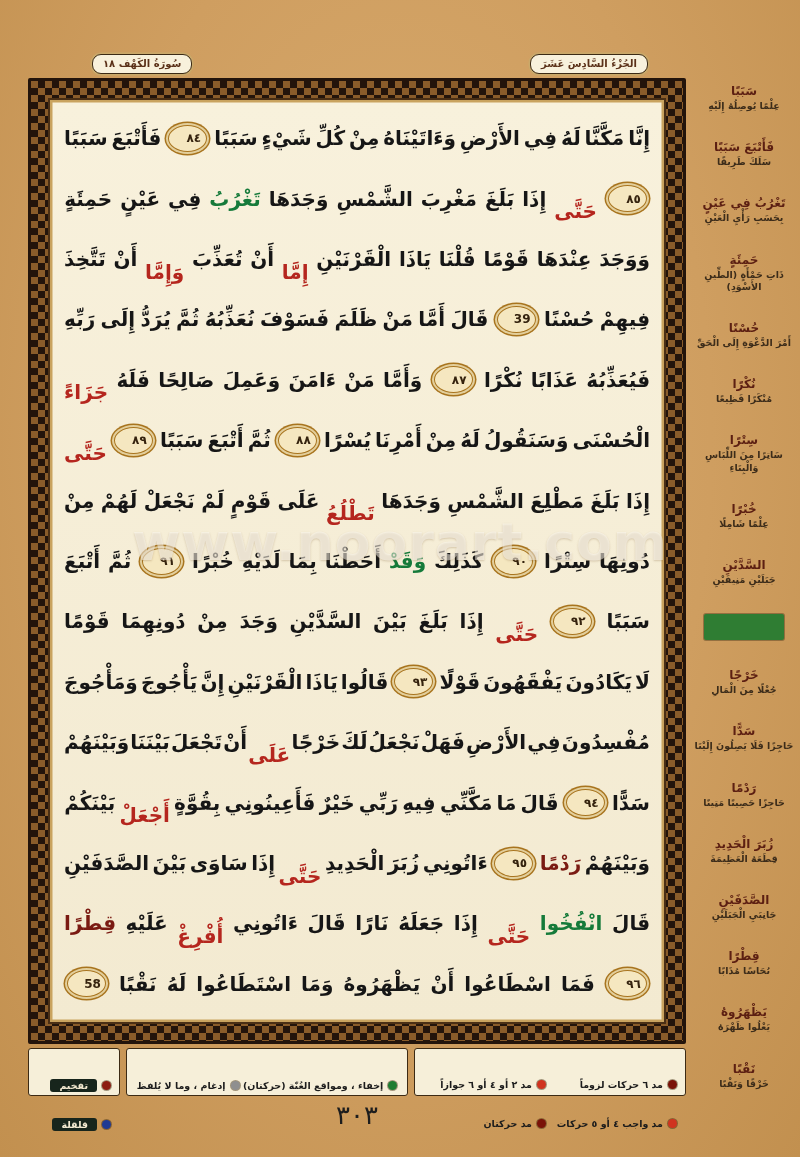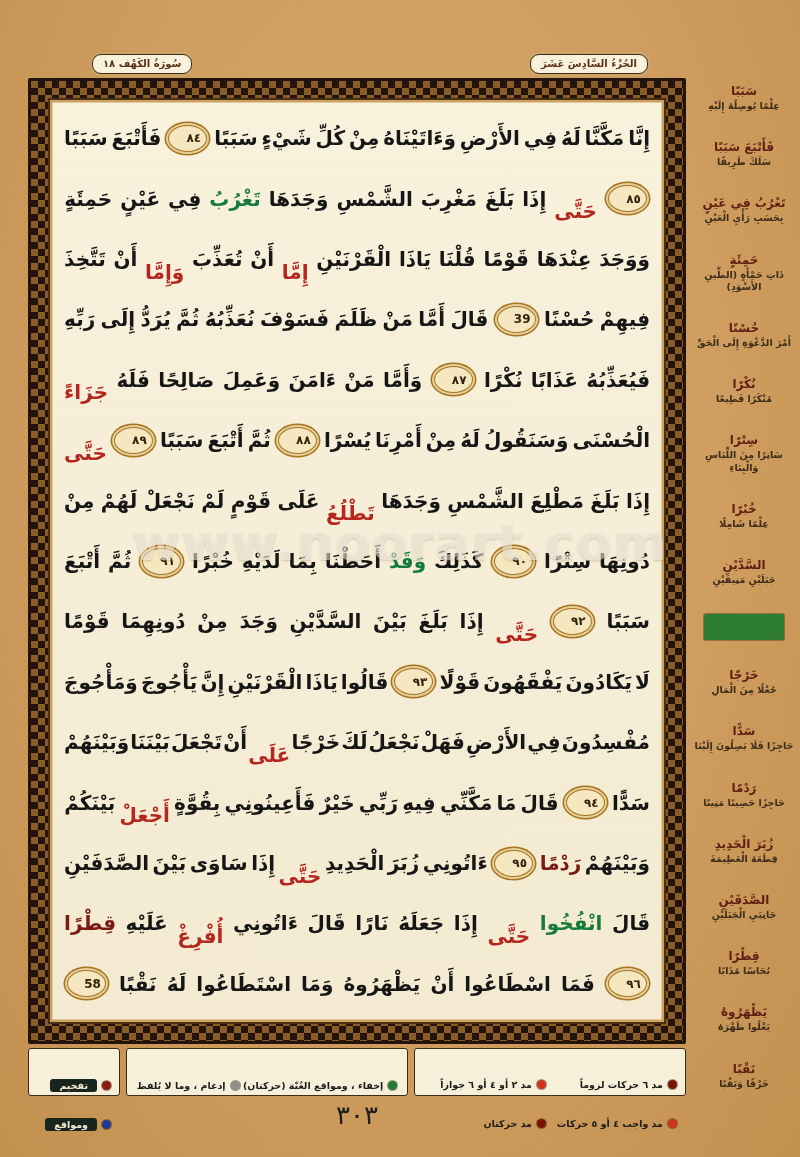--- a/index.html
+++ b/index.html
@@ -380,21 +380,21 @@
           <span class="llab">إدغام ، وما لا يُلفظ</span>
         </div>
       </div>
     <div class="lbox" id="box-tafkheem">
         <div class="litem">
           <span class="ldot" style="background: rgb(140, 28, 18);"></span>
           <span class="llab">تفخيم</span>
         </div>
         <div class="litem">
           <span class="ldot" style="background: rgb(31, 58, 147);"></span>
-          <span class="llab">ومواقع</span>
+          <span class="llab">قلقلة</span>
         </div>
       </div>
   </div>
 
   <div class="pageno">٣٠٣</div>
 
   <div class="watermark">www.noorart.com</div>
 
 </div>
 

